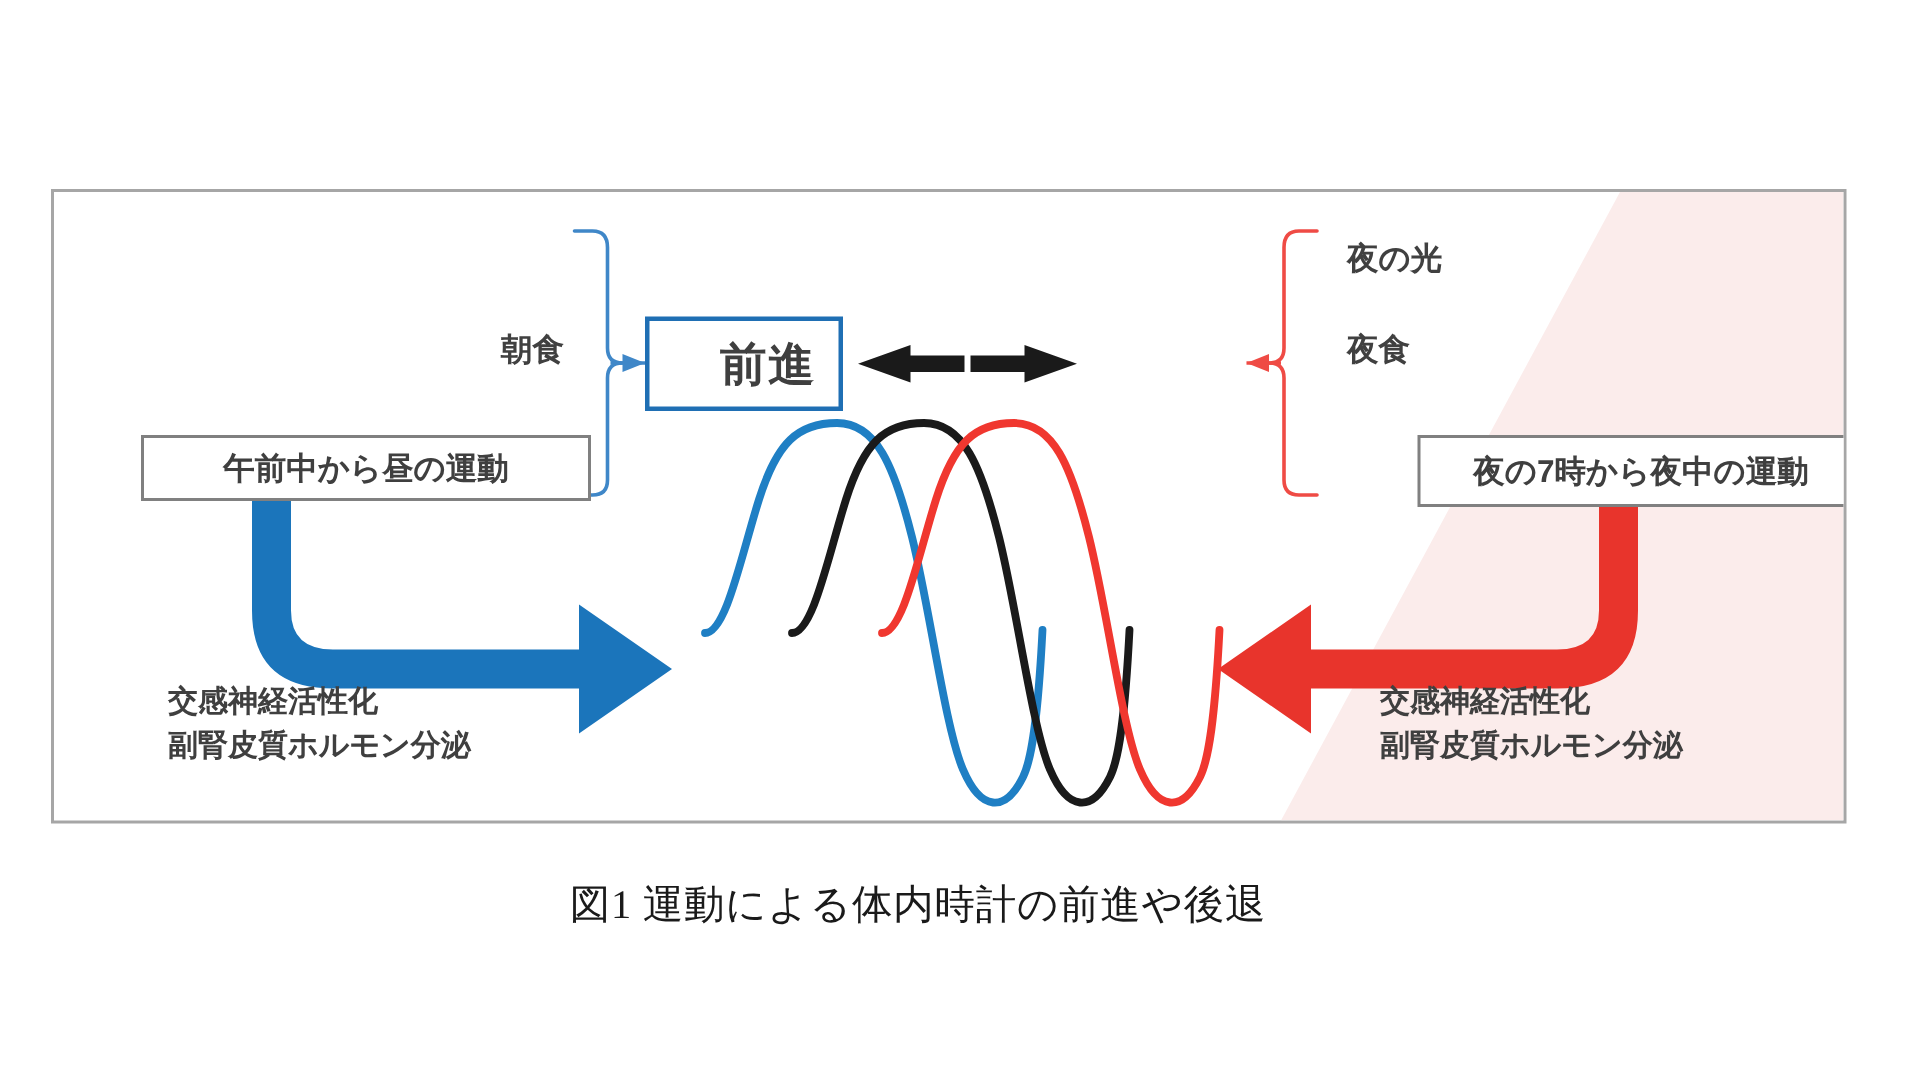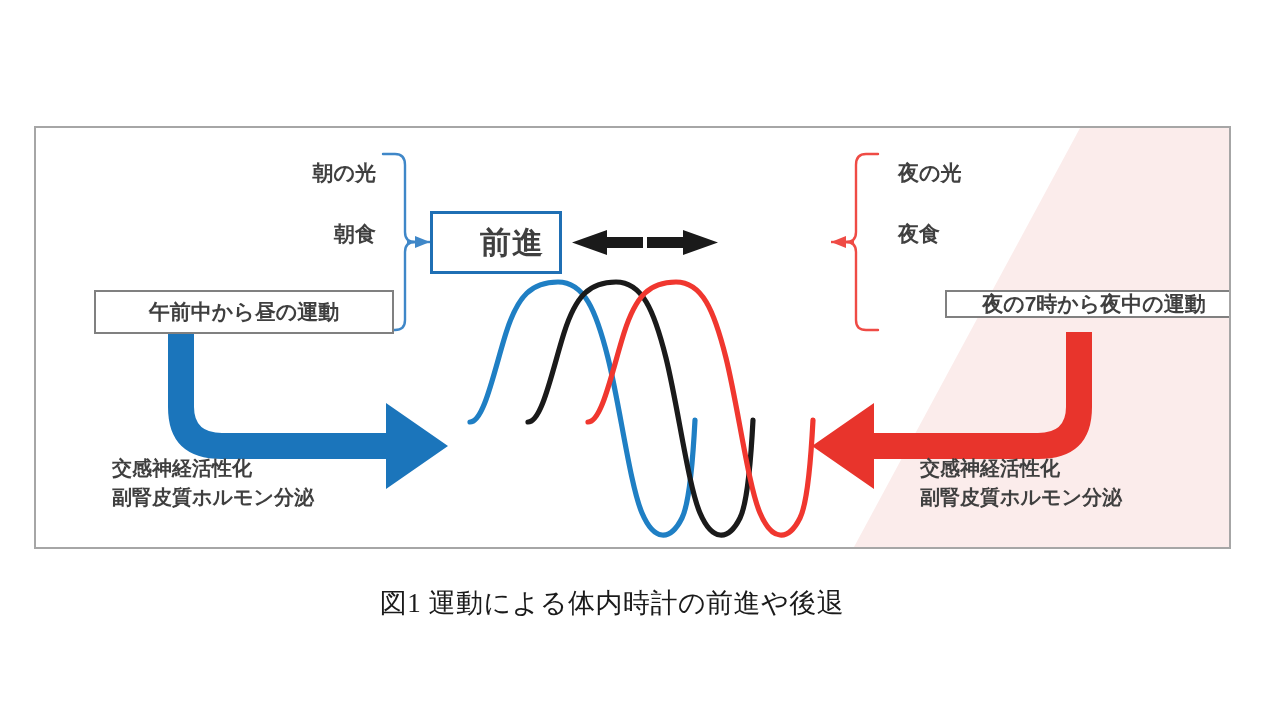--- a/index.html
+++ b/index.html
@@ -184,34 +184,33 @@
         <path stroke="#f0372f" d="M 552,294
                  C 566,294 576,243 588,205
                  C 600,167 614,154 640,154
                  C 666,154 678,182 690,230
                  C 702,278 712,357 724,385
                  C 736,413 752,414 764,390
                  C 770,378 774,350 777,292"></path>
       </g>
     </svg>
 
-    <div class="label-plain label-right" style="left:180px; top:32px; width:160px;">朝の光</div>
     <div class="label-plain label-right" style="left:180px; top:93px; width:160px;">朝食</div>
 
     <div class="box-outline" style="left:29px; top:162px; width:300px; height:44px;">午前中から昼の運動</div>
 
     <div class="box-state box-advance" style="left:394px; top:83px; width:132px; height:63px;">前進</div>
 
     <div class="multiline" style="left:76px; top:326px;">交感神経活性化
 副腎皮質ホルモン分泌</div>
 
     <div class="label-plain" style="left:862px; top:32px;">夜の光</div>
     <div class="label-plain" style="left:862px; top:93px;">夜食</div>
 
-    <div class="box-outline" style="left:880px; top:162px; width:298px; height:28px;">夜の7時から夜中の運動</div>
+    <div class="box-outline" style="left:880px; top:162px; width:298px; height:48px;">夜の7時から夜中の運動</div>
 
 
     <div class="multiline" style="left:884px; top:326px;">交感神経活性化
 副腎皮質ホルモン分泌</div>
 
   </div>
 
   <div class="caption">図1 運動による体内時計の前進や後退</div>
 
 </div>

